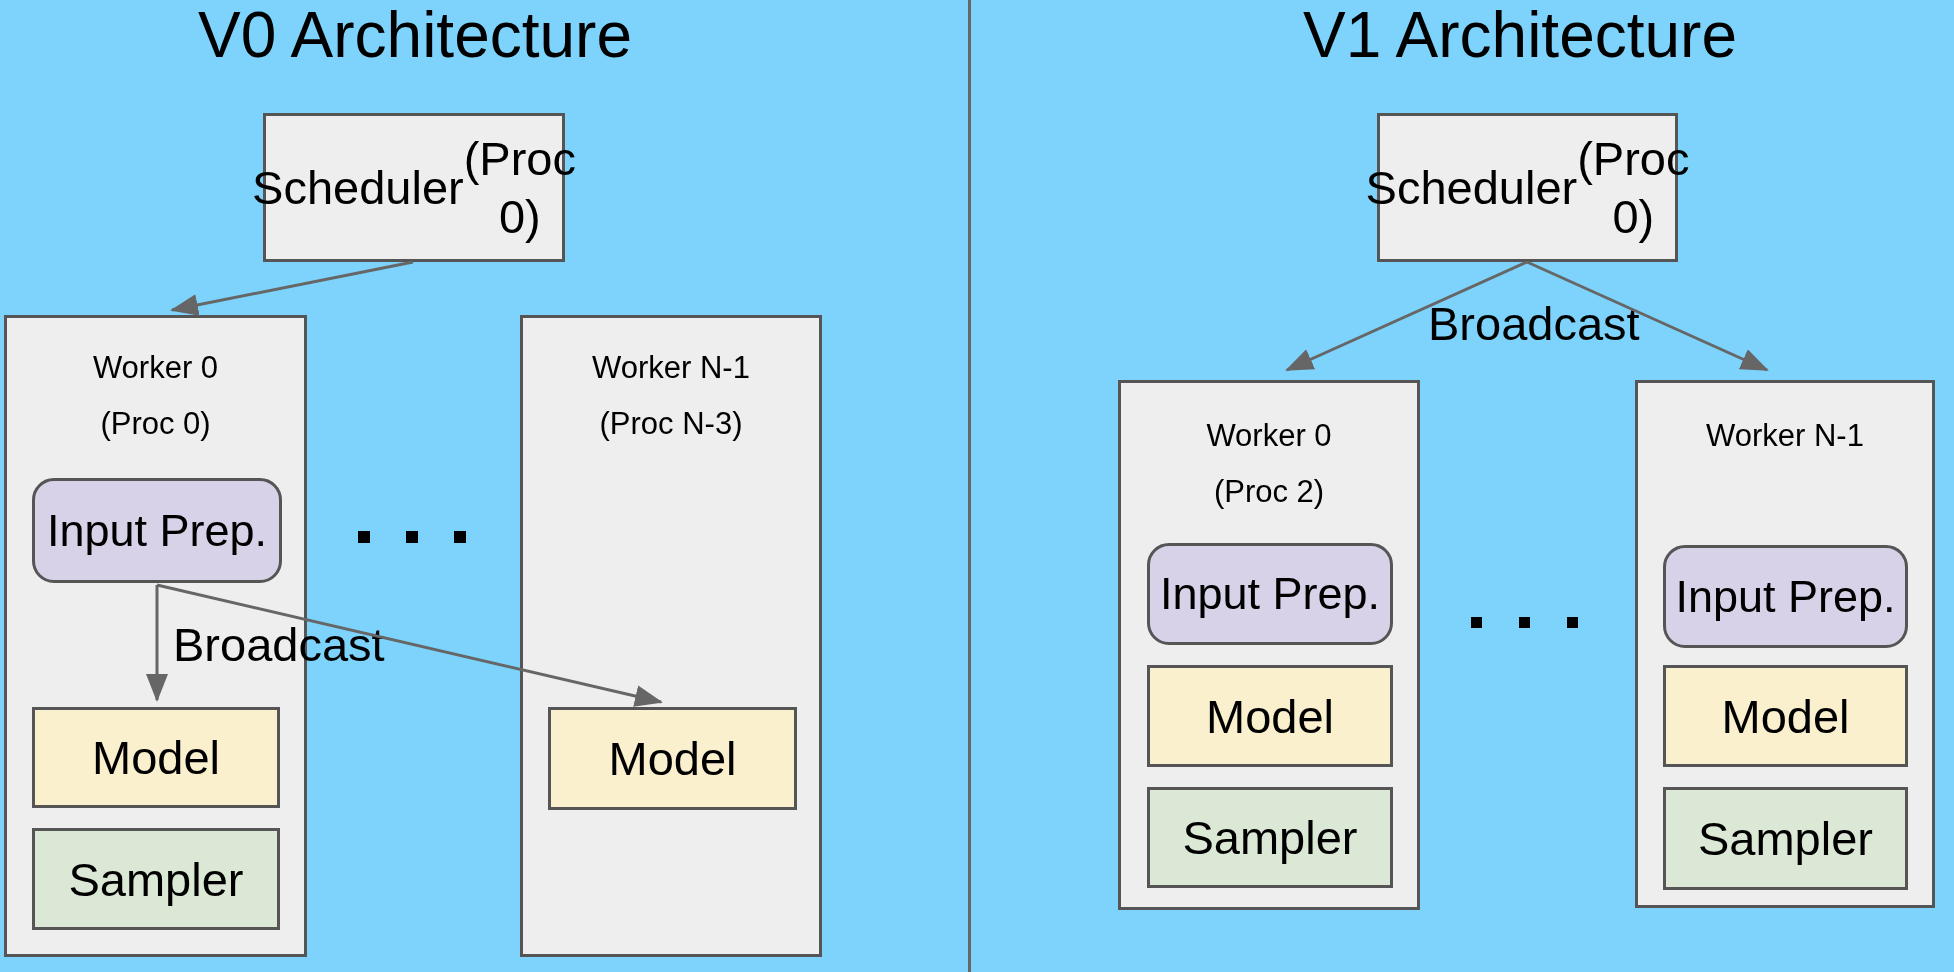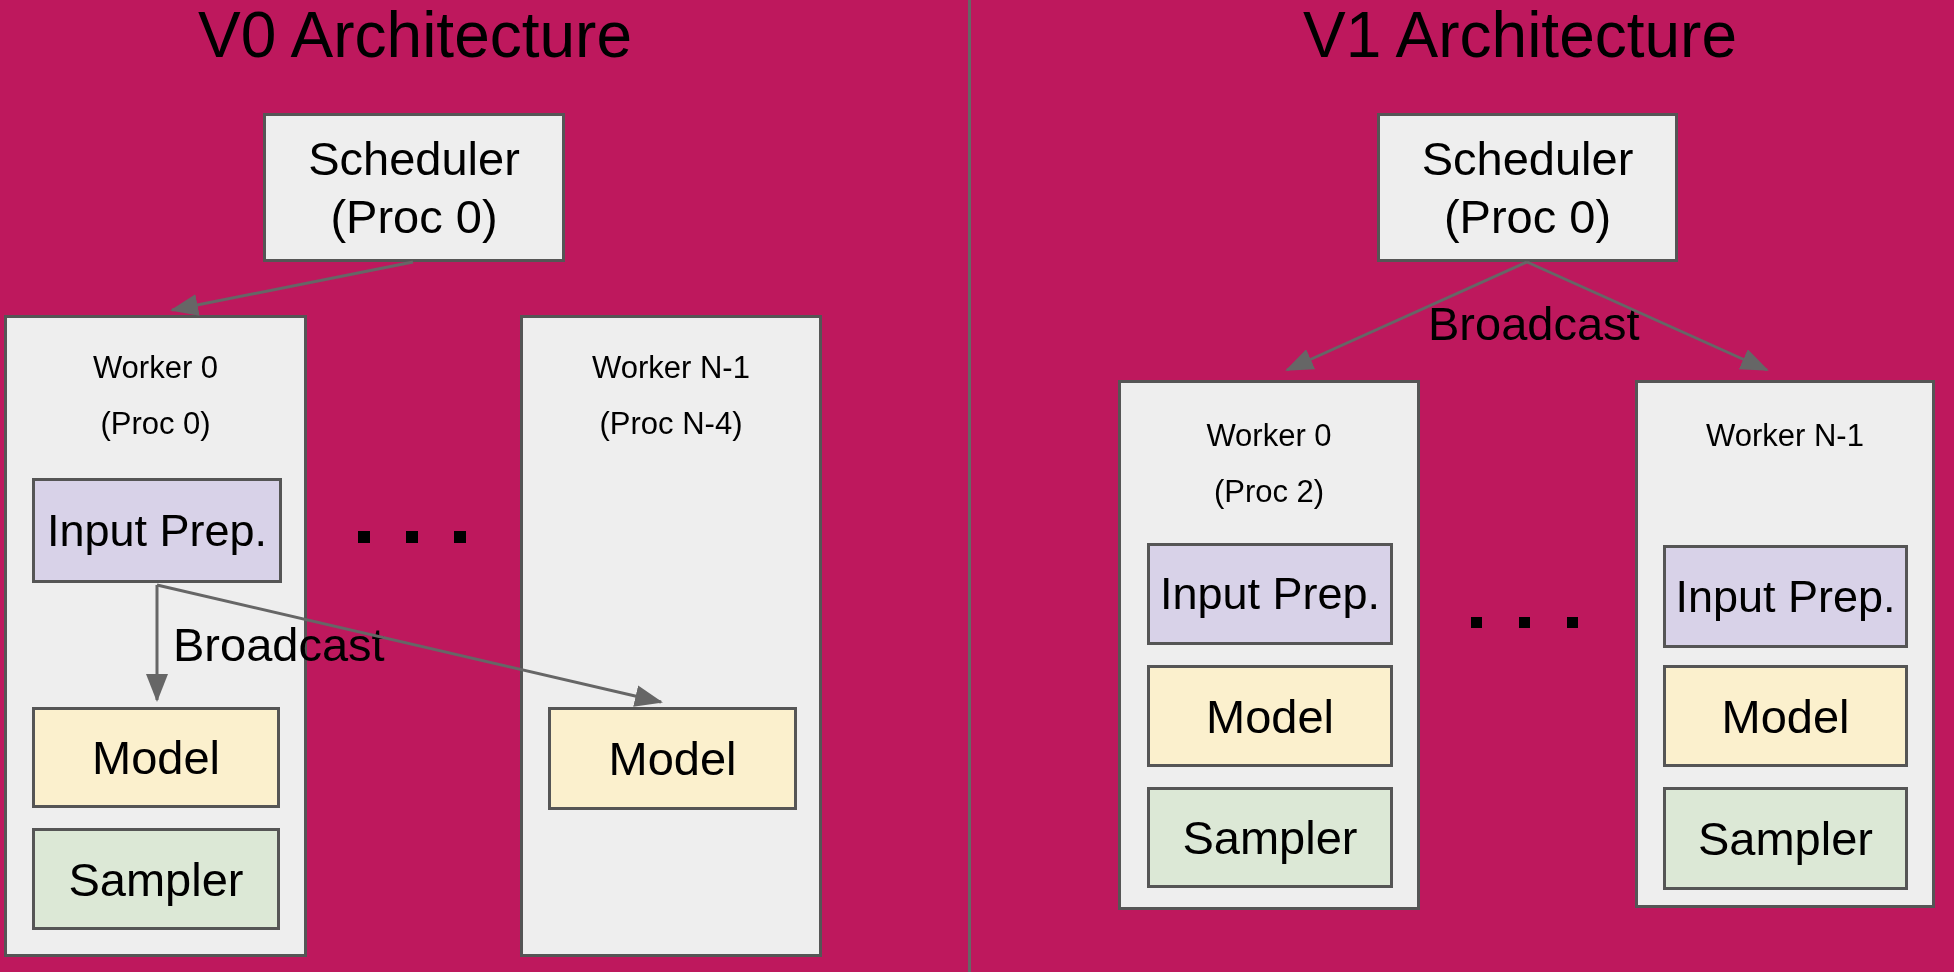--- a/index.html
+++ b/index.html
@@ -6,60 +6,60 @@
     margin: 0;
     padding: 0;
     background: #ffffff;
     font-family: "Liberation Sans", sans-serif;
     color: #000000;
   }
   .canvas {
     position: relative;
     width: 1954px;
     height: 972px;
-    background: #be185d;
+    background: #7dd3fc;
     overflow: hidden;
   }
   .panel-title {
     position: absolute;
     text-align: center;
     font-size: 64px;
     line-height: 74px;
     white-space: nowrap;
   }
   .box {
     position: absolute;
     box-sizing: border-box;
     border: 3px solid var(--border_gray, #555555);
     background: var(--box_gray, #eeeeee);
   }
   .centered2 {
     display: flex;
-    flex-direction: column;
+    flex-direction: row;
     align-items: center;
     justify-content: center;
     text-align: center;
     font-size: 47px;
     line-height: 58px;
   }
   .worker-name {
     text-align: center;
     font-size: 31px;
     line-height: 56px;
   }
   .worker-name.v0 { padding-top: 22px; }
   .worker-name.v1 { padding-top: 25px; }
   .inner {
     display: flex;
     align-items: center;
     justify-content: center;
     text-align: center;
     font-size: 47px;
   }
-  .inner.prep { font-size: 45px; }
+  .inner.prep { font-size: 45px; border-radius: 22px; }
   .fill-purple  { background: var(--input_prep_purple, #d8d2e8); }
   .fill-yellow  { background: var(--model_yellow, #fbf0cd); }
   .fill-green   { background: var(--sampler_green, #dce8d6); }
   .broadcast-label {
     position: absolute;
     font-size: 47px;
     line-height: 54px;
     white-space: nowrap;
   }
   .divider {
@@ -105,21 +105,21 @@
   <div class="box" style="left:4px; top:315px; width:303px; height:642px;">
     <div class="worker-name v0">
       <div>Worker 0</div>
       <div>(Proc 0)</div>
     </div>
   </div>
 
   <div class="box" style="left:520px; top:315px; width:302px; height:642px;">
     <div class="worker-name v0">
       <div>Worker N-1</div>
-      <div>(Proc N-4)</div>
+      <div>(Proc N-3)</div>
     </div>
   </div>
 
   <div class="box inner prep fill-purple" style="left:32px; top:478px; width:250px; height:105px;">Input Prep.</div>
   <div class="box inner fill-yellow" style="left:32px; top:707px; width:248px; height:101px;">Model</div>
   <div class="box inner fill-green" style="left:32px; top:828px; width:248px; height:102px;">Sampler</div>
 
   <div class="box inner fill-yellow" style="left:548px; top:707px; width:249px; height:103px;">Model</div>
 
   <div class="broadcast-label" style="left:173px; top:618px;">Broadcast</div>

